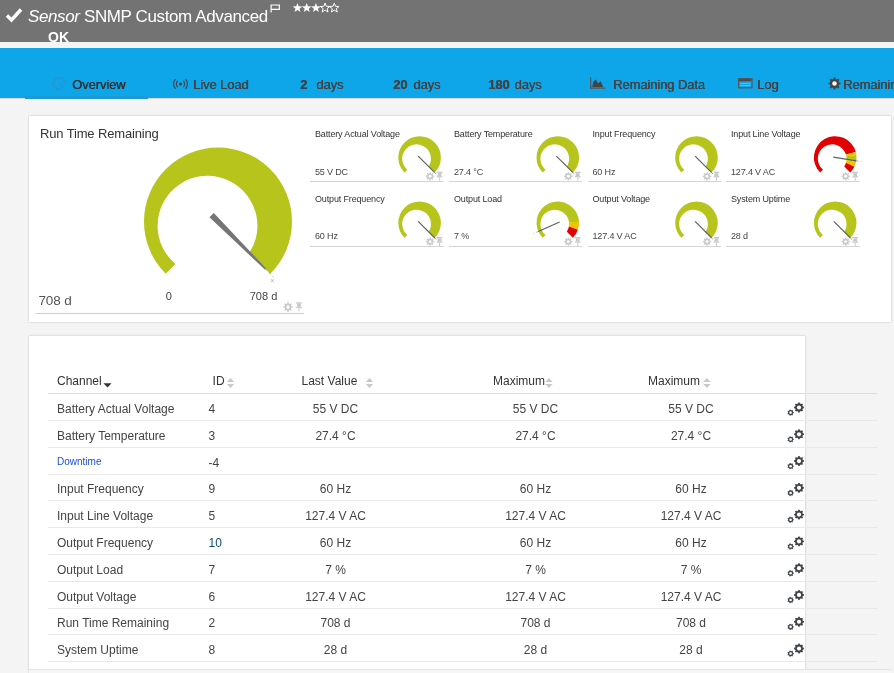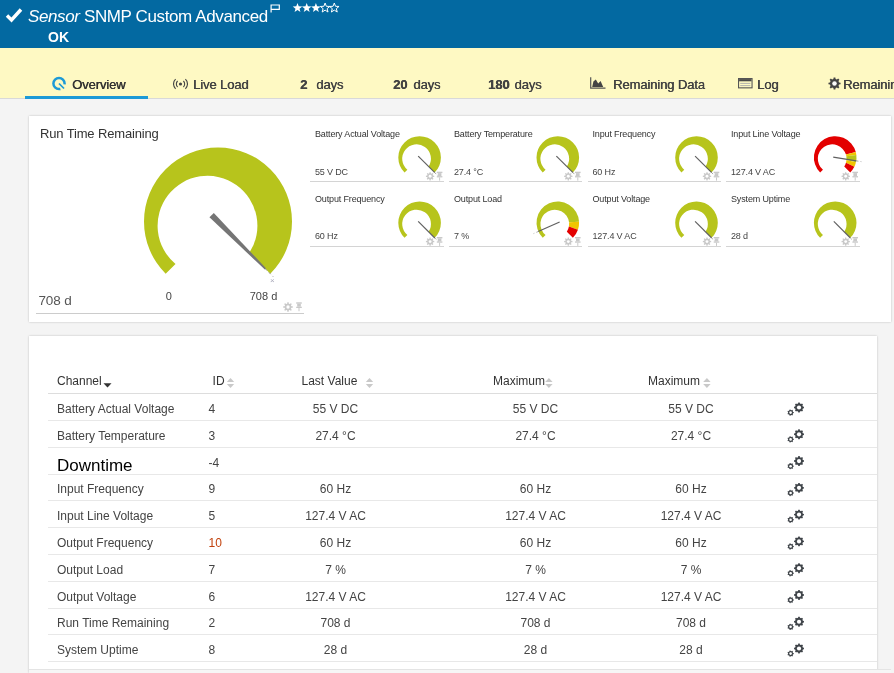--- a/index.html
+++ b/index.html
@@ -1,36 +1,36 @@
 <!DOCTYPE html>
 <html><head><meta charset="utf-8">
 <style>
 * { margin:0; padding:0; box-sizing:border-box; }
 html,body { width:894px; height:673px; overflow:hidden; background:#f4f4f4;
   font-family:"Liberation Sans", sans-serif; position:relative; }
 </style></head>
 <body>
-<div style="position:absolute;left:0;top:0;width:894px;height:48px;background:#0369a1">
+<div style="position:absolute;left:0;top:0;width:894px;height:42px;background:#737373">
     <svg width="24" height="20" style="position:absolute;left:5px;top:7px">
       <path d="M2,8.5 L6.5,13 L16,2.5" stroke="#fff" stroke-width="3.4" fill="none"></path>
     </svg>
     <div style="position:absolute;left:28px;top:6.5px;font-size:17px;letter-spacing:-0.38px;color:#fff;white-space:nowrap"><i>Sensor</i> SNMP Custom Advanced</div>
     <svg width="14" height="12" style="position:absolute;left:270px;top:3.5px">
       <path d="M1.1,0.5 V8.4 M1.1,1 H9.3 V5.4 H1.1" stroke="#fff" stroke-width="1.2" fill="none"></path>
     </svg>
     <svg width="52" height="15" style="position:absolute;left:292px;top:1px">
       <polygon points="5.50,2.00 6.73,5.30 10.26,5.45 7.50,7.65 8.44,11.05 5.50,9.10 2.56,11.05 3.50,7.65 0.74,5.45 4.27,5.30" fill="#fff"></polygon>
       <polygon points="14.70,2.00 15.93,5.30 19.46,5.45 16.70,7.65 17.64,11.05 14.70,9.10 11.76,11.05 12.70,7.65 9.94,5.45 13.47,5.30" fill="#fff"></polygon>
       <polygon points="23.90,2.00 25.13,5.30 28.66,5.45 25.90,7.65 26.84,11.05 23.90,9.10 20.96,11.05 21.90,7.65 19.14,5.45 22.67,5.30" fill="#fff"></polygon>
       <polygon points="33.10,2.00 34.33,5.30 37.86,5.45 35.10,7.65 36.04,11.05 33.10,9.10 30.16,11.05 31.10,7.65 28.34,5.45 31.87,5.30" fill="none" stroke="#fff" stroke-width="1"></polygon>
       <polygon points="42.30,2.00 43.53,5.30 47.06,5.45 44.30,7.65 45.24,11.05 42.30,9.10 39.36,11.05 40.30,7.65 37.54,5.45 41.07,5.30" fill="none" stroke="#fff" stroke-width="1"></polygon>
     </svg>
     <div style="position:absolute;left:48px;top:29px;font-size:14px;font-weight:bold;color:#fff">OK</div>
   </div>
-<div style="position:absolute;left:0;top:48px;width:894px;height:50px;background:#fef9c3">
+<div style="position:absolute;left:0;top:48px;width:894px;height:50px;background:#0ea5e9">
     <svg width="16" height="15" style="position:absolute;left:52px;top:28px">
       <circle cx="7" cy="7.5" r="5.6" pathLength="360" fill="none" stroke="#1d9ad6" stroke-width="2.5" stroke-dasharray="10 65 285"></circle>
       <line x1="7" y1="7.5" x2="12" y2="12.5" stroke="#1d9ad6" stroke-width="1.7"></line>
     </svg>
     <div style="position:absolute;left:72px;top:29.200000000000003px;font-size:13px;font-weight:normal;letter-spacing:-0.1px;color:#333;text-shadow:0.4px 0 0 #333;white-space:nowrap">Overview</div>
     <svg width="15" height="12" style="position:absolute;left:173px;top:30px">
       <circle cx="7.5" cy="6" r="1.6" fill="#444"></circle>
       <path d="M4.6,3 A4.2,4.2 0 0 0 4.6,9" stroke="#444" stroke-width="1.1" fill="none"></path>
       <path d="M10.4,3 A4.2,4.2 0 0 1 10.4,9" stroke="#444" stroke-width="1.1" fill="none"></path>
       <path d="M2.6,1.2 A6.6,6.6 0 0 0 2.6,10.8" stroke="#444" stroke-width="1.1" fill="none"></path>
@@ -174,21 +174,21 @@
     <div style="position:absolute;left:281.1px;top:65.1px;width:134.0px;height:1px;background:#d4d4d4"></div>
     <div style="position:absolute;left:281.1px;top:130.4px;width:134.0px;height:1px;background:#d4d4d4"></div>
     <div style="position:absolute;left:419.8px;top:65.1px;width:133.5px;height:1px;background:#d4d4d4"></div>
     <div style="position:absolute;left:419.8px;top:130.4px;width:133.5px;height:1px;background:#d4d4d4"></div>
     <div style="position:absolute;left:558.5px;top:65.1px;width:133.5px;height:1px;background:#d4d4d4"></div>
     <div style="position:absolute;left:558.5px;top:130.4px;width:133.5px;height:1px;background:#d4d4d4"></div>
     <div style="position:absolute;left:697.2px;top:65.1px;width:133.5px;height:1px;background:#d4d4d4"></div>
     <div style="position:absolute;left:697.2px;top:130.4px;width:133.5px;height:1px;background:#d4d4d4"></div>
     <div style="position:absolute;left:7px;top:197.10000000000002px;width:267.5px;height:1px;background:#ccc"></div>
   </div>
-<div style="position:absolute;left:29px;top:336.3px;width:848px;height:336.7px;background:#fff;box-shadow:0 0 2px rgba(0,0,0,0.22)">
+<div style="position:absolute;left:29px;top:336.3px;width:776px;height:336.7px;background:#fff;box-shadow:0 0 2px rgba(0,0,0,0.22)">
     <svg width="862" height="340" style="position:absolute;left:0;top:0">
       <polygon points="74.5,47.19999999999999 82.5,47.19999999999999 78.5,51.5" fill="#333"></polygon>
       <polygon points="197.8,46.0 205.20000000000002,46.0 201.5,41.89999999999998" fill="#c9c9c9"></polygon>
       <polygon points="197.8,48.0 205.20000000000002,48.0 201.5,52.099999999999966" fill="#c9c9c9"></polygon>
       <polygon points="336.8,46.0 344.2,46.0 340.5,41.89999999999998" fill="#c9c9c9"></polygon>
       <polygon points="336.8,48.0 344.2,48.0 340.5,52.099999999999966" fill="#c9c9c9"></polygon>
       <polygon points="516.2,46.0 523.6,46.0 519.9000000000001,41.89999999999998" fill="#c9c9c9"></polygon>
       <polygon points="516.2,48.0 523.6,48.0 519.9000000000001,52.099999999999966" fill="#c9c9c9"></polygon>
       <polygon points="674.2,46.0 681.6,46.0 677.9000000000001,41.89999999999998" fill="#c9c9c9"></polygon>
       <polygon points="674.2,48.0 681.6,48.0 677.9000000000001,52.099999999999966" fill="#c9c9c9"></polygon>
@@ -243,37 +243,37 @@
     <div style="position:absolute;left:306.5px;top:66.8px;font-size:12px;line-height:1;color:#444;white-space:nowrap;transform:translateX(-50%)">55 V DC</div>
     <div style="position:absolute;left:506.5px;top:66.8px;font-size:12px;line-height:1;color:#444;white-space:nowrap;transform:translateX(-50%)">55 V DC</div>
     <div style="position:absolute;left:662px;top:66.8px;font-size:12px;line-height:1;color:#444;white-space:nowrap;transform:translateX(-50%)">55 V DC</div>
     <div style="position:absolute;left:19px;top:83.9px;width:829px;height:1px;background:#e8e8e8"></div>
     <div style="position:absolute;left:28px;top:93.6px;font-size:12px;line-height:1;color:#444;font-weight:normal;white-space:nowrap;">Battery Temperature</div>
     <div style="position:absolute;left:179.5px;top:93.6px;font-size:12px;line-height:1;color:#444;font-weight:normal;white-space:nowrap;">3</div>
     <div style="position:absolute;left:306.5px;top:93.6px;font-size:12px;line-height:1;color:#444;white-space:nowrap;transform:translateX(-50%)">27.4 °C</div>
     <div style="position:absolute;left:506.5px;top:93.6px;font-size:12px;line-height:1;color:#444;white-space:nowrap;transform:translateX(-50%)">27.4 °C</div>
     <div style="position:absolute;left:662px;top:93.6px;font-size:12px;line-height:1;color:#444;white-space:nowrap;transform:translateX(-50%)">27.4 °C</div>
     <div style="position:absolute;left:19px;top:110.7px;width:829px;height:1px;background:#e8e8e8"></div>
-    <div style="position:absolute;left:28px;top:120.4px;font-size:17px;line-height:1;color:#000000;font-weight:normal;white-space:nowrap;">Downtime</div>
+    <div style="position:absolute;left:28px;top:120.4px;font-size:10px;line-height:1;color:#1d4ed8;font-weight:normal;white-space:nowrap;">Downtime</div>
     <div style="position:absolute;left:179.5px;top:120.4px;font-size:12px;line-height:1;color:#444;font-weight:normal;white-space:nowrap;">-4</div>
     <div style="position:absolute;left:19px;top:137.4px;width:829px;height:1px;background:#e8e8e8"></div>
     <div style="position:absolute;left:28px;top:147.2px;font-size:12px;line-height:1;color:#444;font-weight:normal;white-space:nowrap;">Input Frequency</div>
     <div style="position:absolute;left:179.5px;top:147.2px;font-size:12px;line-height:1;color:#444;font-weight:normal;white-space:nowrap;">9</div>
     <div style="position:absolute;left:306.5px;top:147.2px;font-size:12px;line-height:1;color:#444;white-space:nowrap;transform:translateX(-50%)">60 Hz</div>
     <div style="position:absolute;left:506.5px;top:147.2px;font-size:12px;line-height:1;color:#444;white-space:nowrap;transform:translateX(-50%)">60 Hz</div>
     <div style="position:absolute;left:662px;top:147.2px;font-size:12px;line-height:1;color:#444;white-space:nowrap;transform:translateX(-50%)">60 Hz</div>
     <div style="position:absolute;left:19px;top:164.2px;width:829px;height:1px;background:#e8e8e8"></div>
     <div style="position:absolute;left:28px;top:174.0px;font-size:12px;line-height:1;color:#444;font-weight:normal;white-space:nowrap;">Input Line Voltage</div>
     <div style="position:absolute;left:179.5px;top:174.0px;font-size:12px;line-height:1;color:#444;font-weight:normal;white-space:nowrap;">5</div>
     <div style="position:absolute;left:306.5px;top:174.0px;font-size:12px;line-height:1;color:#444;white-space:nowrap;transform:translateX(-50%)">127.4 V AC</div>
     <div style="position:absolute;left:506.5px;top:174.0px;font-size:12px;line-height:1;color:#444;white-space:nowrap;transform:translateX(-50%)">127.4 V AC</div>
     <div style="position:absolute;left:662px;top:174.0px;font-size:12px;line-height:1;color:#444;white-space:nowrap;transform:translateX(-50%)">127.4 V AC</div>
     <div style="position:absolute;left:19px;top:191.0px;width:829px;height:1px;background:#e8e8e8"></div>
     <div style="position:absolute;left:28px;top:200.7px;font-size:12px;line-height:1;color:#444;font-weight:normal;white-space:nowrap;">Output Frequency</div>
-    <div style="position:absolute;left:179.5px;top:200.7px;font-size:12px;line-height:1;color:#c2410c;font-weight:normal;white-space:nowrap;">10</div>
+    <div style="position:absolute;left:179.5px;top:200.7px;font-size:12px;line-height:1;color:#0c4a6e;font-weight:normal;white-space:nowrap;">10</div>
     <div style="position:absolute;left:306.5px;top:200.7px;font-size:12px;line-height:1;color:#444;white-space:nowrap;transform:translateX(-50%)">60 Hz</div>
     <div style="position:absolute;left:506.5px;top:200.7px;font-size:12px;line-height:1;color:#444;white-space:nowrap;transform:translateX(-50%)">60 Hz</div>
     <div style="position:absolute;left:662px;top:200.7px;font-size:12px;line-height:1;color:#444;white-space:nowrap;transform:translateX(-50%)">60 Hz</div>
     <div style="position:absolute;left:19px;top:217.8px;width:829px;height:1px;background:#e8e8e8"></div>
     <div style="position:absolute;left:28px;top:227.5px;font-size:12px;line-height:1;color:#444;font-weight:normal;white-space:nowrap;">Output Load</div>
     <div style="position:absolute;left:179.5px;top:227.5px;font-size:12px;line-height:1;color:#444;font-weight:normal;white-space:nowrap;">7</div>
     <div style="position:absolute;left:306.5px;top:227.5px;font-size:12px;line-height:1;color:#444;white-space:nowrap;transform:translateX(-50%)">7 %</div>
     <div style="position:absolute;left:506.5px;top:227.5px;font-size:12px;line-height:1;color:#444;white-space:nowrap;transform:translateX(-50%)">7 %</div>
     <div style="position:absolute;left:662px;top:227.5px;font-size:12px;line-height:1;color:#444;white-space:nowrap;transform:translateX(-50%)">7 %</div>
     <div style="position:absolute;left:19px;top:244.6px;width:829px;height:1px;background:#e8e8e8"></div>

